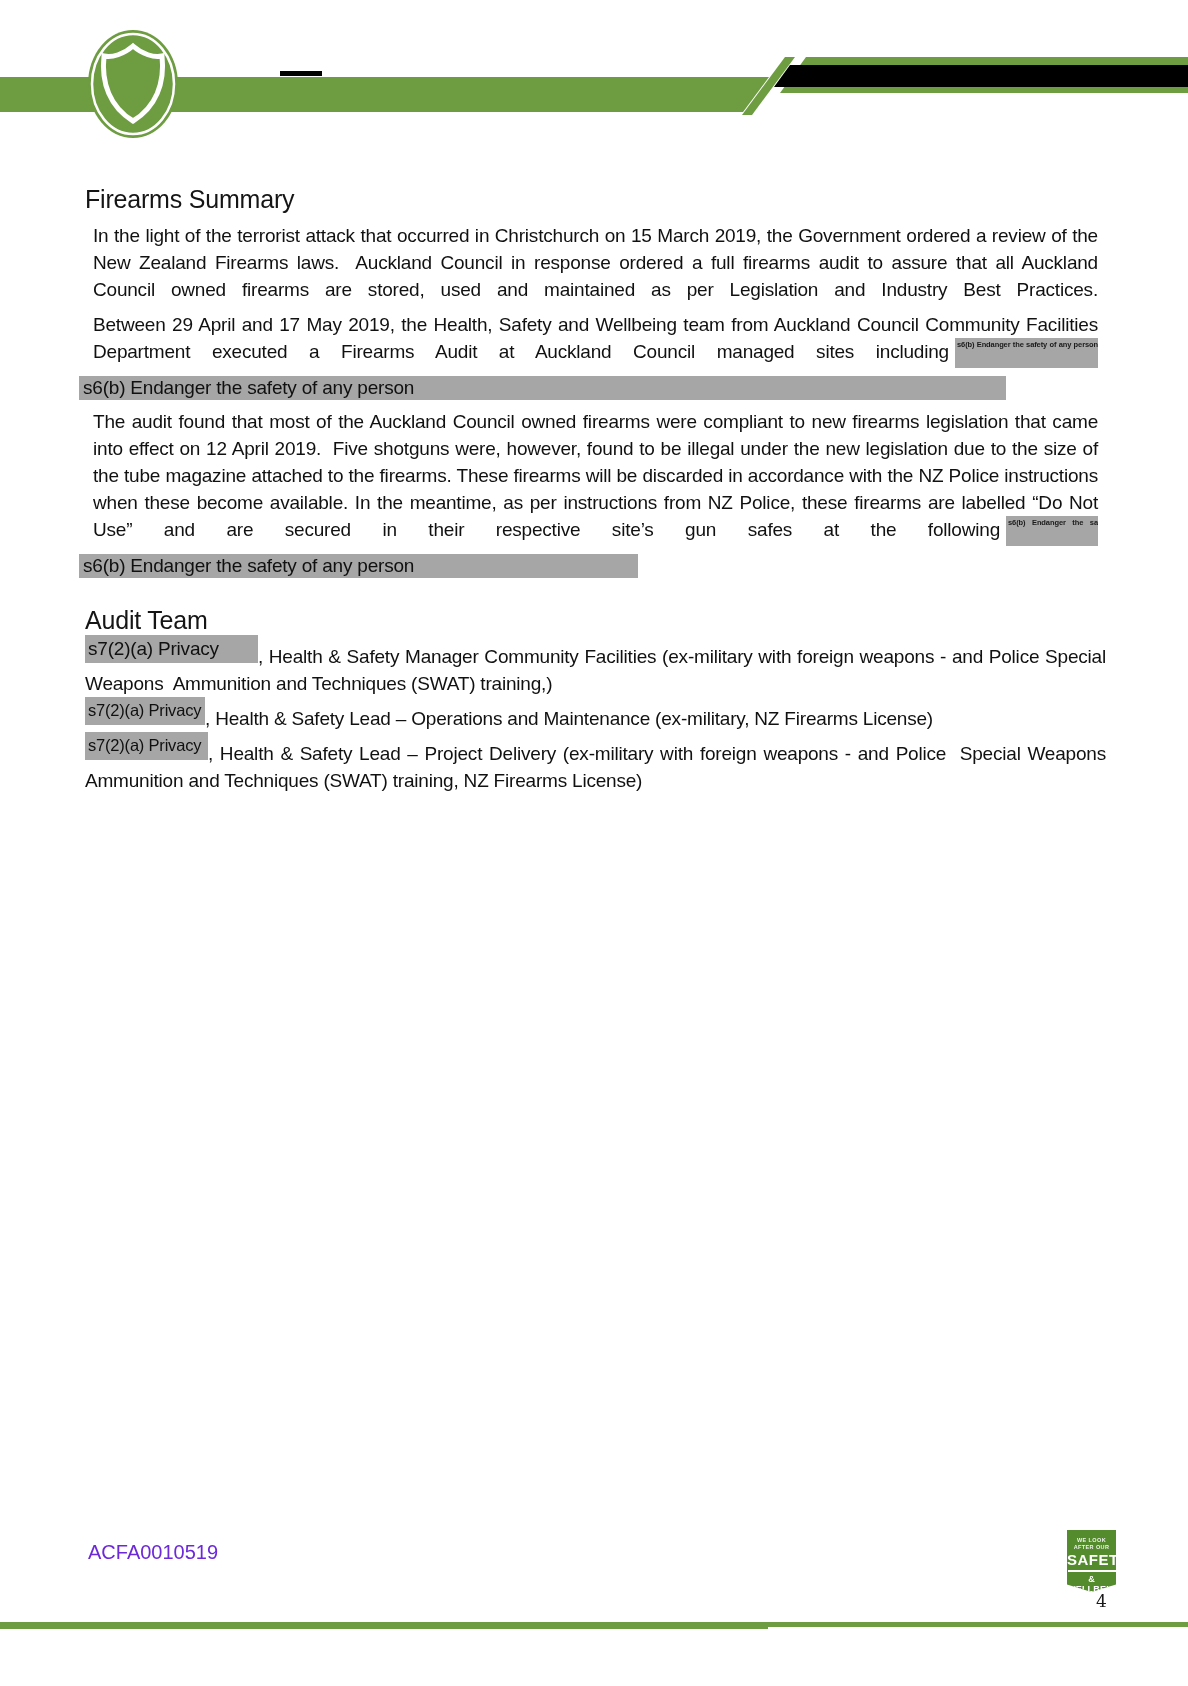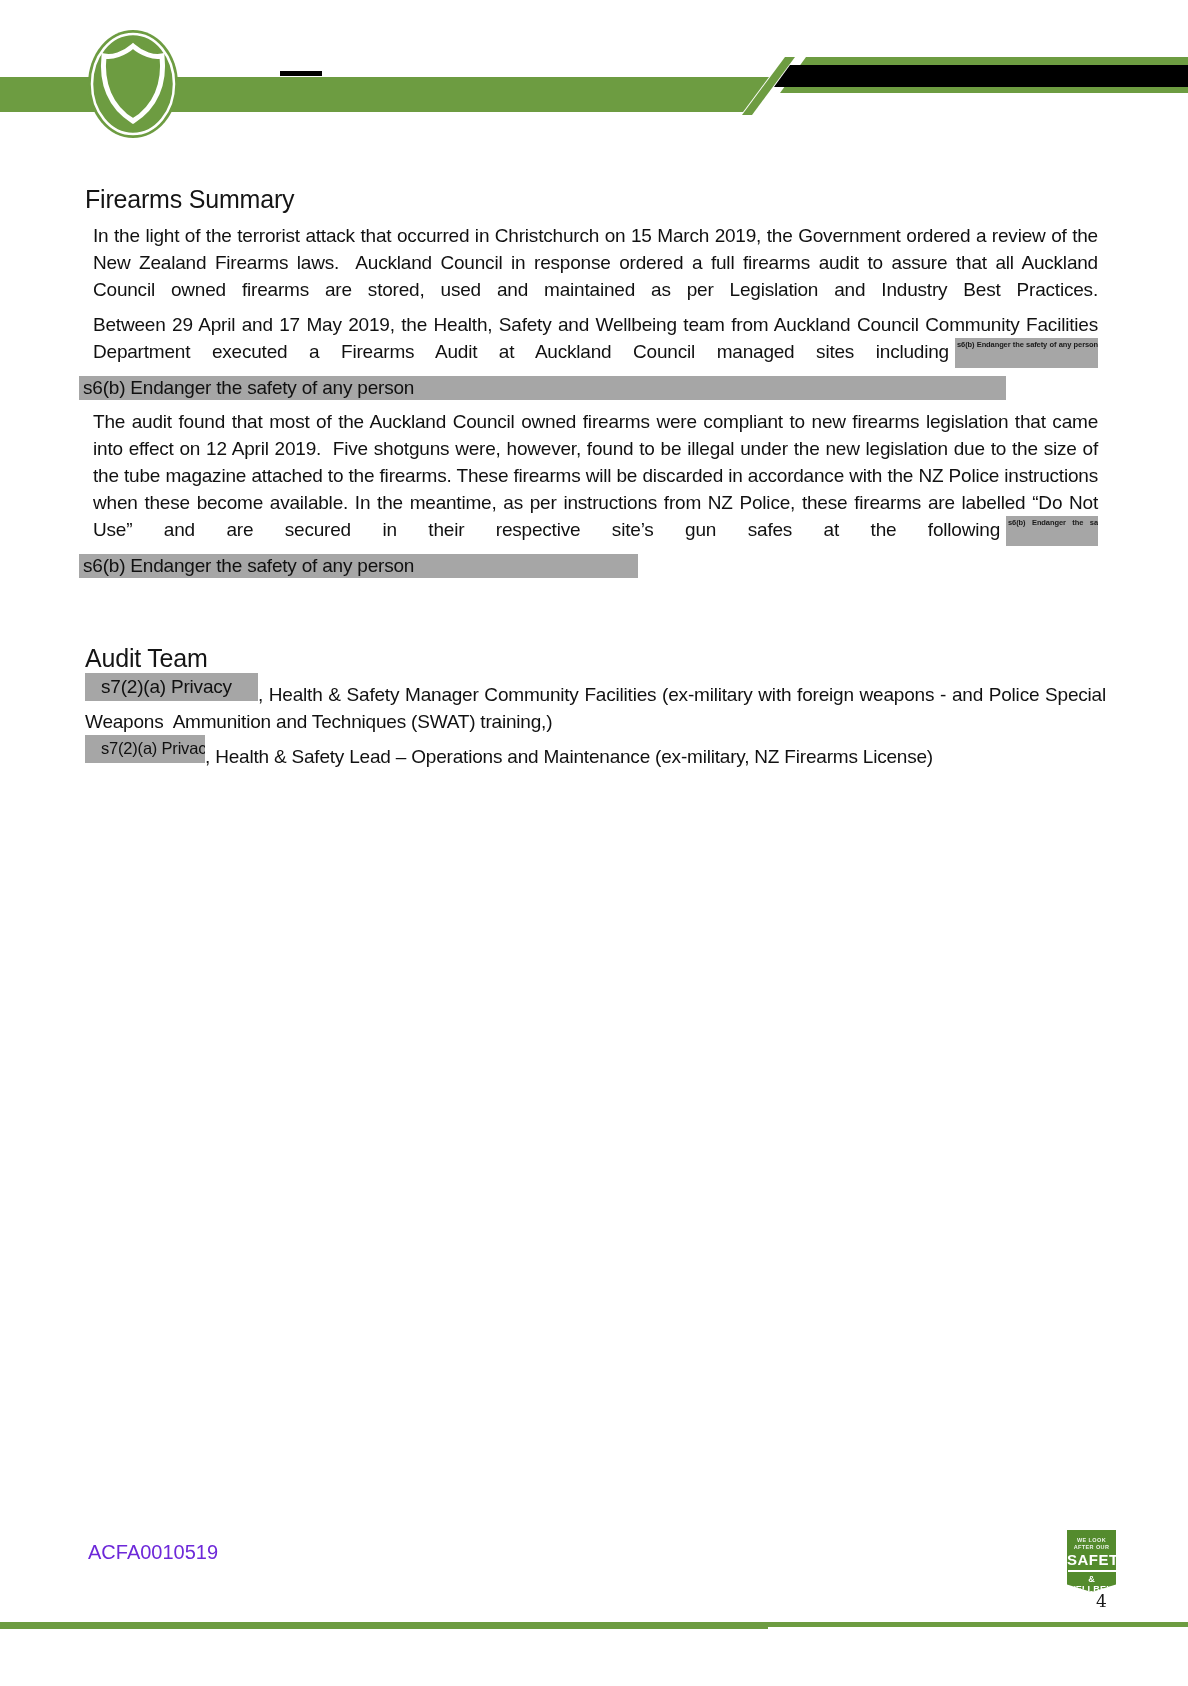--- a/index.html
+++ b/index.html
@@ -31,21 +31,21 @@
     font-size:19px;
     line-height:27px;
     letter-spacing:-0.2px;
     text-align:justify;
     white-space:pre-wrap;
   }
   .p1{margin-top:18px;text-align-last:justify;}
   .p2{margin-top:27px;text-align-last:justify;}
   .p3{margin-top:30px;text-align-last:justify;}
   .p4{margin-top:28px;}
-  .h2-gap{margin-top:65px;}
+  .h2-gap{margin-top:27px;}
   .redact-inline{
     display:inline-block;
     vertical-align:top;
     background:#a6a6a6;
     color:#1a1a1a;
     font-size:7.5px;
     font-weight:700;
     line-height:9px;
     letter-spacing:-0.1px;
     white-space:nowrap;
@@ -79,21 +79,21 @@
   }
   .e1{margin-top:27px;}
   .e2{margin-top:31px;}
   .e3{margin-top:27px;}
   .e4{margin-top:30px;}
   .rbox{
     display:inline-block;
     background:#a6a6a6;
     color:#101010;
     box-sizing:border-box;
-    padding:0 0 1px 16px;
+    padding:0 0 1px 3px;
     text-align:left;
     white-space:nowrap;
     overflow:hidden;
   }
   .rbox1{width:173px;font-size:19px;}
   .rbox2{width:120px;font-size:16.5px;}
   .rbox3{width:123px;font-size:16.5px;}
   .rbox4{width:176px;font-size:19px;margin-right:14px;}
   .doc-id{
     position:absolute;left:88px;top:1541px;
@@ -166,20 +166,21 @@
 
     <div class="redact-bar bar2">s6(b) Endanger the safety of any person</div>
 
 
     <h2 class="h2-gap">Audit Team</h2>
 
     <p class="team e1"><span class="rbox rbox1">s7(2)(a) Privacy</span><span>, Health &amp; Safety Manager Community Facilities (ex-military with foreign weapons - and Police Special Weapons  Ammunition and Techniques (SWAT) training,)</span></p>
 
     <p class="team e2"><span class="rbox rbox2">s7(2)(a) Privacy</span><span>, Health &amp; Safety Lead – Operations and Maintenance (ex-military, NZ Firearms License)</span></p>
 
+    <p class="team e3"><span class="rbox rbox3">s7(2)(a) Privacy</span><span>, Health &amp; Safety Lead – Project Delivery (ex-military with foreign weapons - and Police  Special Weapons  Ammunition and Techniques (SWAT) training, NZ Firearms License)</span></p>
 
 
   </div>
 
   <div class="badge">
     <div class="badge-line1">WE LOOK AFTER OUR</div>
     <div class="badge-line2">SAFETY</div>
     <div class="badge-rule"></div>
     <div class="badge-line3">&amp; WELLBEING</div>
   </div>

